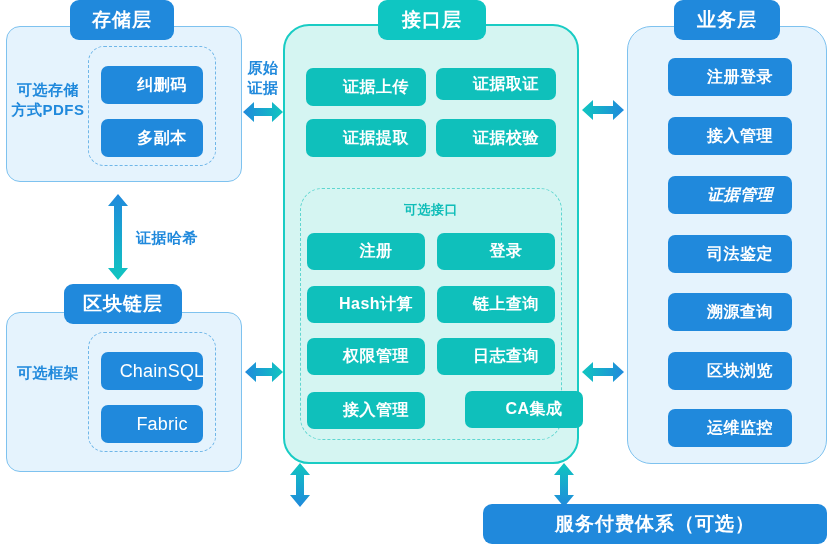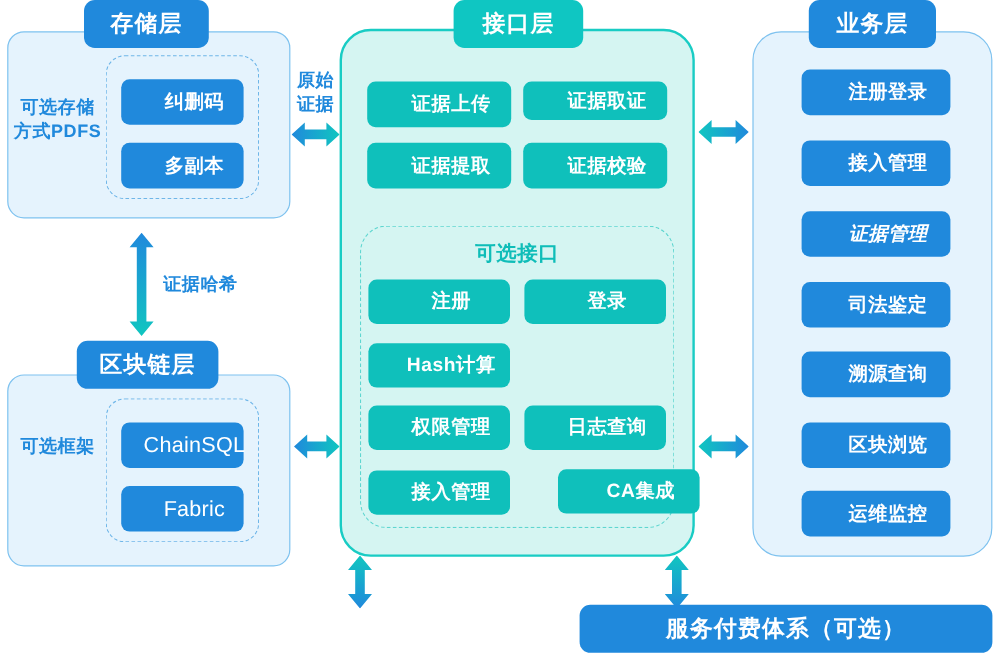--- a/index.html
+++ b/index.html
@@ -90,21 +90,21 @@
     position: absolute;
     color: #2089dc;
     font-size: 15px;
     font-weight: bold;
     line-height: 1.35;
     text-align: center;
     letter-spacing: 0.5px;
   }
   .caption.teal-text {
     color: #0fbdb8;
-    font-size: 17px;
+    font-size: 13px;
   }
   .caption.arrow-label {
     color: #2089dc;
     font-size: 15px;
   }
 
   
   .bottom-bar {
     position: absolute;
     box-sizing: border-box;
@@ -184,20 +184,21 @@
   <div class="item teal" style="left:436px; top:119px; width:120px; height:38px;">证据校验</div>
 
   <div class="dashed-box teal" style="left:300px; top:188px; width:262px; height:252px;"></div>
 
   <div class="caption teal-text" style="left:300px; top:201px; width:262px;">可选接口</div>
 
   <div class="item teal" style="left:307px; top:233px; width:118px; height:37px;">注册</div>
   <div class="item teal" style="left:437px; top:233px; width:118px; height:37px;">登录</div>
 
   <div class="item teal" style="left:307px; top:286px; width:118px; height:37px;">Hash计算</div>
+  <div class="item teal" style="left:437px; top:286px; width:118px; height:37px;">链上查询</div>
 
   <div class="item teal" style="left:307px; top:338px; width:118px; height:37px;">权限管理</div>
   <div class="item teal" style="left:437px; top:338px; width:118px; height:37px;">日志查询</div>
 
   <div class="item teal" style="left:307px; top:392px; width:118px; height:37px;">接入管理</div>
   <div class="item teal" style="left:437px; top:391px; width:118px; height:37px;margin-left:28px;">CA集成</div>
 
   <div class="panel blue" style="left:627px; top:26px; width:200px; height:438px; border-radius:24px;"></div>
 
   <div class="layer-title blue" style="left:674px; top:0px; width:106px; height:40px;">业务层</div>

